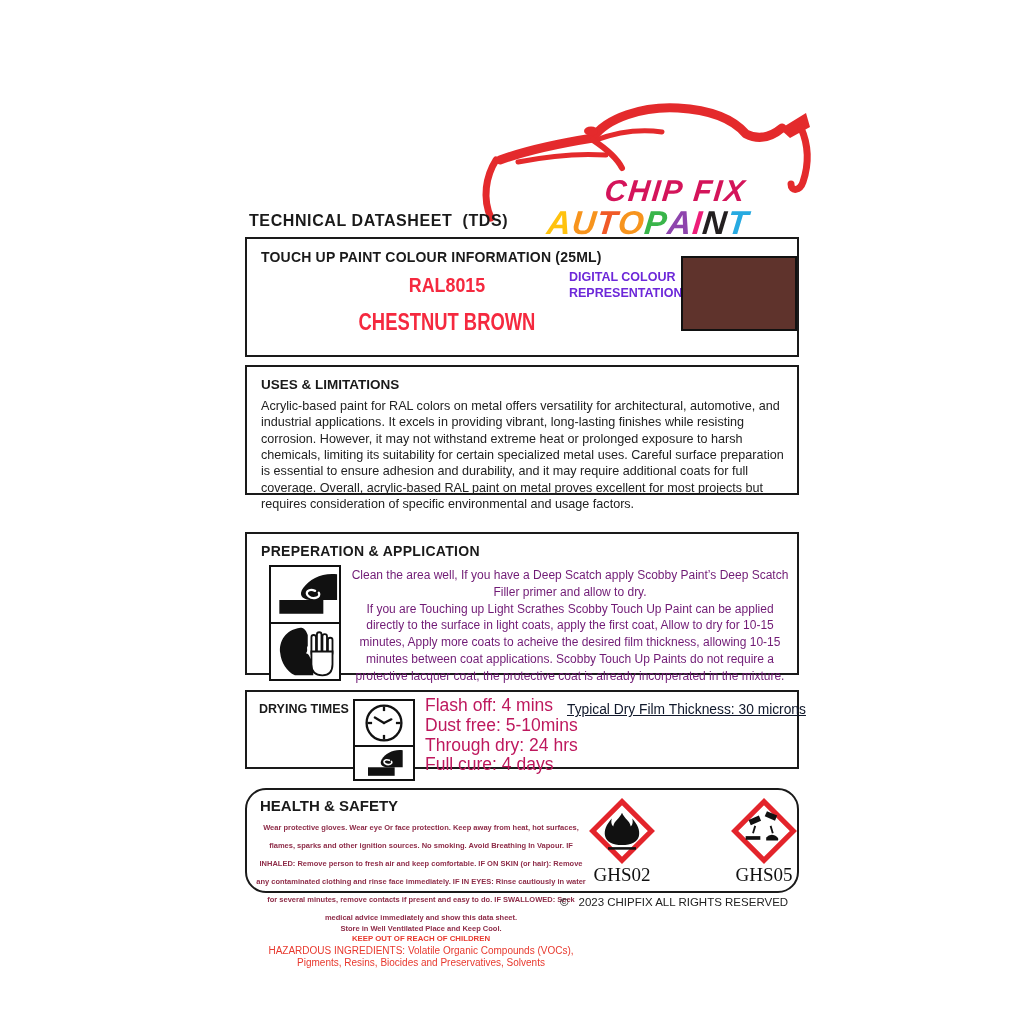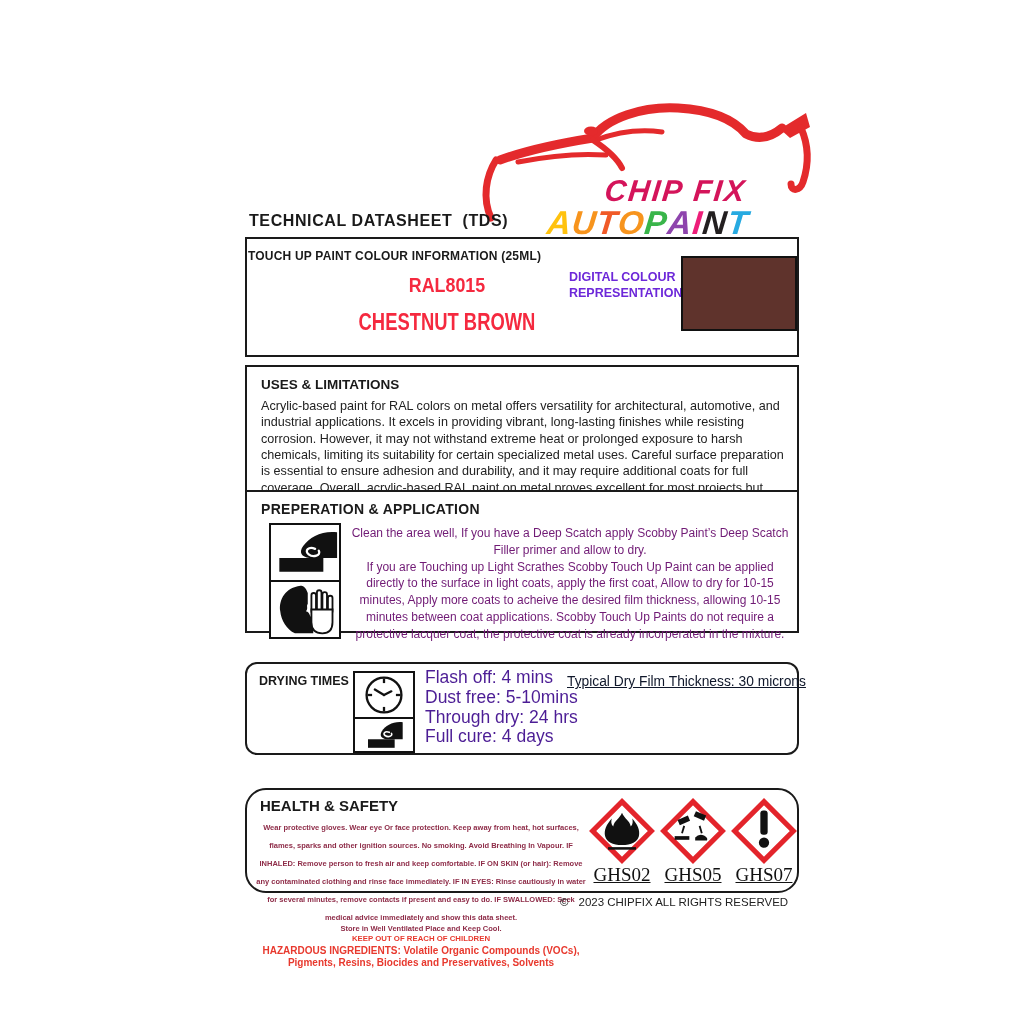--- a/index.html
+++ b/index.html
@@ -19,64 +19,64 @@
   .logo-line2 span { display:inline-block; }
 
   .page-title { position:absolute; left:249px; top:212px; font-size:16px; font-weight:bold;
                 color:#1a1a1a; letter-spacing:0.6px; white-space:pre; }
 
   
   .box { position:absolute; left:245px; width:554px; border:2px solid #1a1a1a; background:#fff; }
   .box-header { font-weight:bold; color:#1a1a1a; }
 
   .box1 { top:237px; height:120px; }
-  .box1 .box-header { position:absolute; left:1px; top:10px; font-size:12px; letter-spacing:0.2px; }
+  .box1 .box-header { position:absolute; left:14px; top:10px; font-size:14px; letter-spacing:0.2px; }
   .paint-code { position:absolute; left:60px; top:34px; width:280px; text-align:center;
                 font-size:21px; font-weight:bold; color:#f5293f; transform:scaleX(0.85); }
   .paint-name { position:absolute; left:40px; top:70px; width:320px; text-align:center;
                 font-size:23px; font-weight:bold; color:#f5293f; transform:scaleX(0.8); }
   .digital-label { position:absolute; left:322px; top:31px; width:120px; font-size:12.5px;
                    font-weight:bold; color:#6d28d9; line-height:1.25; }
   .swatch { position:absolute; left:434px; top:17px; width:116px; height:75px;
             border:2px solid #111; }
 
   .box2 { top:365px; height:130px; }
   .box2 .box-header { position:absolute; left:14px; top:10px; font-size:13.5px; }
   .uses-body { position:absolute; left:14px; top:31px; width:528px; font-size:12.6px;
                line-height:1.3; color:#222; }
 
-  .box3 { top:490px; height:143px; }
+  .box3 { top:532px; height:143px; }
   .box3 .box-header { position:absolute; left:14px; top:9px; font-size:14px; letter-spacing:0.3px; }
   .prep-icons { position:absolute; left:22px; top:31px; }
   .prep-icon-box { width:72px; height:59px; border:2px solid #111; background:#fff; }
   .prep-icon-box + .prep-icon-box { margin-top:-2px; }
   .prep-text { position:absolute; left:102px; top:33px; width:442px; text-align:center;
                font-size:12px; line-height:1.4; color:#701a75; }
 
-  .box4 { top:662px; height:93px;border-radius:12px; }
+  .box4 { top:690px; height:79px; }
   .box4 .box-header { position:absolute; left:12px; top:10px; font-size:12.5px; }
   .dry-icons { position:absolute; left:106px; top:7px; }
   .dry-icon-box { width:62px; height:48px; border:2px solid #111; background:#fff;
                   display:flex; align-items:center; justify-content:center; }
   .dry-icon-box + .dry-icon-box { margin-top:-2px; height:36px; }
-  .dry-lines { position:absolute; left:178px; top:4px; font-size:17.5px; line-height:1.13; color:#4c1d95; }
+  .dry-lines { position:absolute; left:178px; top:4px; font-size:17.5px; line-height:1.13; color:#be185d; }
   .thickness { position:absolute; left:320px; top:10px; font-size:13.8px; color:#0f172a; white-space:nowrap;text-decoration:underline; }
 
   .box5 { top:788px; height:105px;border-radius:21px; }
   .box5 .box-header { position:absolute; left:13px; top:7px; font-size:15px; }
   .warning-block { position:absolute; left:8px; top:26px; width:332px; text-align:center; }
   .warning-text { font-size:7.5px; font-weight:bold; color:#8e2c48; line-height:1.3; }
   .storage-line { font-size:7.5px; font-weight:bold; color:#8e2c48; line-height:1.3; }
   .keepout-line { font-size:7.8px; font-weight:bold; color:#e8392e; line-height:1.35; }
-  .hazard-line  { font-size:10px;  font-weight:bold; color:#e8392e; line-height:1.2; margin-top:1px; }
+  .hazard-line  { font-size:10px;  font-weight:normal; color:#e8392e; line-height:1.2; margin-top:1px; }
   .ghs-area { position:absolute; left:342px; top:8px; width:208px; display:flex;
               justify-content:space-between; }
   .ghs-item { width:66px; text-align:center; }
   .ghs-item svg { width:66px; height:66px; display:block; }
-  .ghs-label { font-family:"Liberation Serif", serif; font-size:19px; color:#111; margin-top:0px;text-decoration:underline; }
+  .ghs-label { font-family:"Liberation Serif", serif; font-size:19px; color:#111; margin-top:0px; }
 
   .footer { position:absolute; left:560px; top:896px; font-size:11.5px; color:#222;
             display:flex; gap:10px; align-items:center; }
 </style>
 </head>
 <body>
 
 <div class="page">
 
   <div class="logo">
@@ -194,28 +194,20 @@
           <polygon points="45,5 85,45 45,85 5,45" fill="#fff" stroke="#e3242b" stroke-width="7"></polygon>
           <path d="M24 30 l14 -6 l3 7 l-14 6 z" fill="#111"></path>
           <path d="M63 24 l-14 -6 l-3 7 l14 6 z" fill="#111"></path>
           <line x1="33" y1="38" x2="30" y2="48" stroke="#111" stroke-width="2.5"></line>
           <line x1="54" y1="38" x2="57" y2="48" stroke="#111" stroke-width="2.5"></line>
           <rect x="20" y="52" width="20" height="5" fill="#111"></rect>
           <path d="M48 54 q5 -6 12 -3 q6 3 4 7 l-16 0 z" fill="#111"></path>
         </svg>
         <div class="ghs-label">GHS05</div>
       </div>
-      <div class="ghs-item">
-        <svg viewBox="0 0 90 90">
-          <polygon points="45,5 85,45 45,85 5,45" fill="#fff" stroke="#e3242b" stroke-width="7"></polygon>
-          <rect x="40" y="17" width="10" height="33" rx="4" fill="#111"></rect>
-          <circle cx="45" cy="61" r="7" fill="#111"></circle>
-        </svg>
-        <div class="ghs-label">GHS07</div>
-      </div>
     </div>
   </div>
 
   <div class="footer">
     <span>©</span>
     <span>2023 CHIPFIX ALL RIGHTS RESERVED</span>
   </div>
 
 </div>
 

